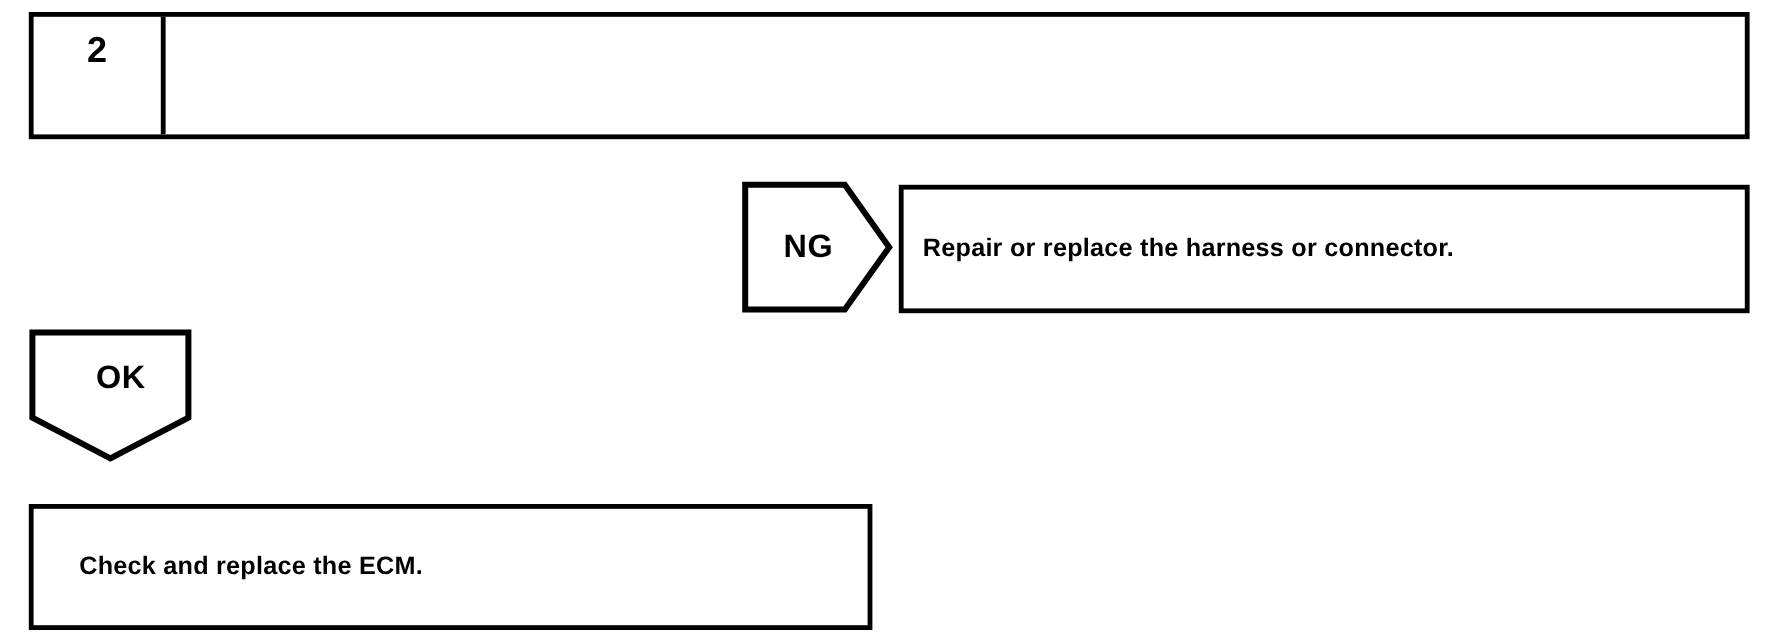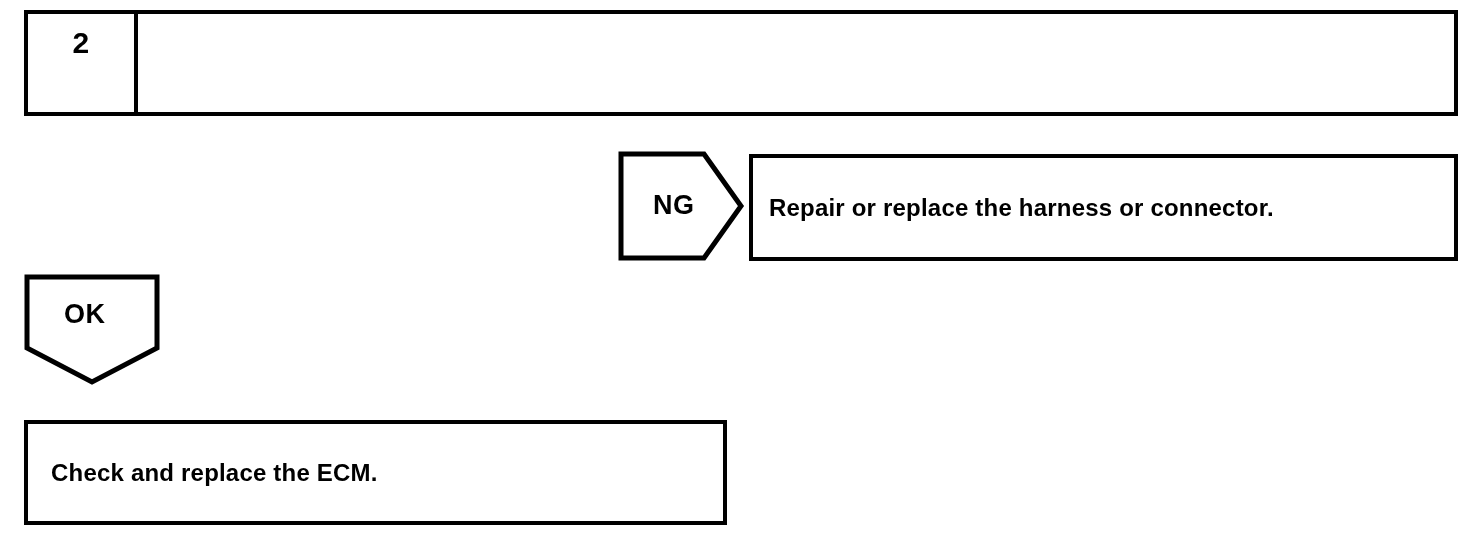--- a/index.html
+++ b/index.html
@@ -80,24 +80,24 @@
     align-items: center;
     padding-left: 16px;
   }
   #ecm-box {
     left: 24px;
     top: 420px;
     width: 703px;
     height: 105px;
     display: flex;
     align-items: center;
-    padding-left: 23px;
+    padding-left: 38px;
   }
   .action-text {
-    font-size: 24px;
+    font-size: 21px;
     font-weight: bold;
     color: #000000;
     line-height: 1.15;
     letter-spacing: 0.2px;
     white-space: nowrap;
   }
 
   
   .branch-marker {
     position: absolute;
@@ -135,21 +135,21 @@
   }
 
   
   #ok-marker {
     left: 24px;
     top: 274px;
     width: 136px;
     height: 111px;
   }
   #ok-marker .branch-label {
-    left: 40px;
+    left: 56px;
     top: 27px;
   }
 </style>
 </head>
 <body>
 
 <div id="canvas">
 
   <div class="flow-box" id="step-box">
     <div class="step-number-cell">

